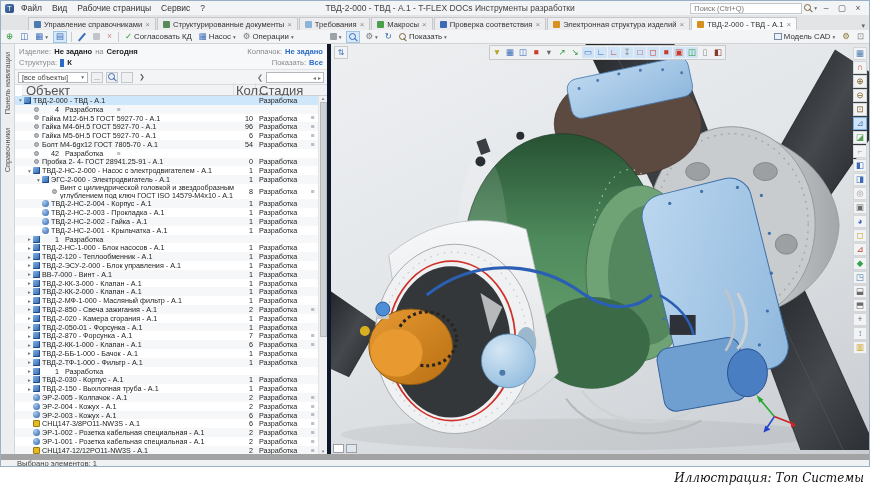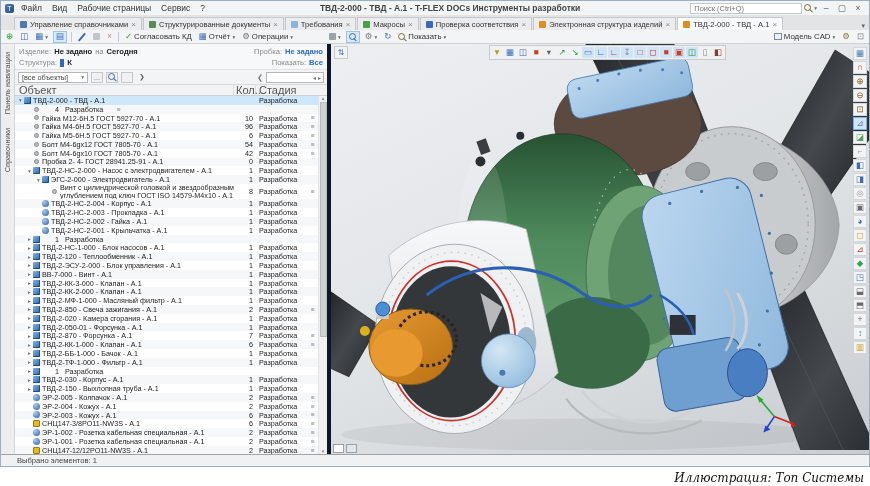--- a/index.html
+++ b/index.html
@@ -7,34 +7,34 @@
     font-family:"Liberation Sans", sans-serif; }
   .app { position:relative; width:870px; height:467px; background:#0c4a6e;
     border:1px solid #9ab0c4; overflow:hidden; display:flex; flex-direction:column; }
 
   
   .titlebar { height:15px; flex:none; background:#f3f4f5; display:flex; align-items:center;
     font-size:8.5px; color:#333; padding:0 4px; gap:2px; border-bottom:1px solid #e2e4e6;}
   .appicon { width:9px; height:9px; border-radius:2px; background:linear-gradient(135deg,#4a7ab0,#2a4a80);
     color:#fff; font-size:7px; line-height:9px; text-align:center; flex:none;}
   .menu-item { padding:0 5px; }
-  .title-text { margin-left:auto; margin-right:auto; color:#444; white-space:nowrap;font-weight:bold;}
+  .title-text { margin-left:auto; margin-right:auto; color:#444; white-space:nowrap;}
   .searchbox { width:112px; height:11px; background:#fff; border:1px solid #c4c8cc;
     font-size:7.5px; color:#999; padding:0 3px; }
   .winbtn { width:14px; text-align:center; color:#555; font-size:8.5px; }
   .mag { position:relative; width:8px; height:8px; flex:none; display:inline-block;}
   .mag::before { content:""; position:absolute; top:0; left:0; width:5px; height:5px;
     border:1.2px solid #7a6a3a; border-radius:50%;}
   .mag::after { content:""; position:absolute; width:3.5px; height:1.3px; background:#7a6a3a;
     transform:rotate(45deg); left:4.5px; top:6px;}
   .mag.blue::before { border-color:#3a6ab8;} .mag.blue::after { background:#3a6ab8;}
 
   
   .tabsbar { height:14px; flex:none; background:#e2e4e6; display:flex; align-items:flex-end;
-    padding-left:13px; font-size:7.6px; white-space:nowrap; overflow:hidden;}
+    padding-left:27px; font-size:7.6px; white-space:nowrap; overflow:hidden;}
   .tab { display:flex; align-items:center; gap:3px; padding:0 5px; height:13px;
     background:#ececee; border:1px solid #c4c8cc; border-bottom:none; margin-right:1px; color:#333;}
   .tab.active { background:#fafbfc; }
   .tab-icon { width:7px; height:7px; border-radius:1px; flex:none;}
   .tab-close { color:#888; font-size:8px; }
   .tab-overflow { margin-left:auto; color:#666; font-size:7px; padding:0 4px;}
 
   
   .toolbar { height:14px; flex:none; background:#f3f4f5; border-bottom:1px solid #d0d2d4;
     display:flex; align-items:center; font-size:7.8px; color:#333; padding:0 3px; gap:3px; white-space:nowrap;}
@@ -70,21 +70,21 @@
     background:#f3f4f5; border-bottom:1px solid #d8dadc; font-size:7.3px; color:#444;}
   .combo { border:1px solid #b4b8bc; background:#fff; height:11px; display:flex; align-items:center;
     padding:0 3px; gap:5px; width:70px;}
   .sqbtn { width:12px; height:11px; border:1px solid #c4c8cc; background:#f0f1f2; display:flex;
     align-items:center; justify-content:center; font-size:6.5px; color:#555;}
   .spin { margin-left:auto; display:flex; align-items:center; gap:3px;}
   .spinbox { width:58px; height:11px; background:#fff; border:1px solid #b4b8bc; display:flex;
     align-items:center; justify-content:flex-end; gap:2px; padding:0 2px; font-size:6px; color:#777;}
 
   .treehead { height:11px; flex:none; display:flex; background:#f2f3f4; border-bottom:1px solid #cdd0d2;
-    font-size:11px; color:#555; align-items:center;}
+    font-size:13px; color:#555; align-items:center;margin-left:7px;}
   .h-obj { flex:1; padding-left:4px; border-right:1px solid #dcdee0; overflow:hidden;}
   .h-qty { width:22px; flex:none; padding-left:2px; border-right:1px solid #dcdee0;}
   .h-stage { width:62px; flex:none; padding-left:3px;}
   .h-sb { width:9px; flex:none;}
 
   .treebody { flex:1; overflow:hidden; display:flex; font-size:7.2px;}
   .rows { flex:1; overflow:hidden;}
   .trow { display:flex; align-items:center; height:8.8px; color:#222;}
   .trow:nth-child(even) { background:#f6f7f8;}
   .trow.sel { background:#cfe7fb;}
@@ -119,21 +119,21 @@
   .ficon.active { background:#cfe4f7;}
   .vp-right { position:absolute; top:3px; right:2px; display:flex; flex-direction:column; gap:1px;}
   .vicon { width:14px; height:13px; background:#f2f3f4; border:1px solid #d4d6d8; display:flex;
     align-items:center; justify-content:center; font-size:8px;}
   .vicon.active { background:#cfe4f7; border-color:#7ab0e0;}
   .vp-pages { position:absolute; bottom:1px; left:2px; display:flex; gap:2px;}
   .pageico { width:11px; height:9px; background:#fdfdfd; border:1px solid #9aa0a6;}
   .pageico.alt { background:#dfe6ec;}
 
   
-  .statusbar { height:12px; flex:none; background:#f0f1f2; border-top:1px solid #a3a3a3;
+  .statusbar { height:12px; flex:none; background:#f0f1f2; border-top:6px solid #a3a3a3;
     display:flex; align-items:center; font-size:7.6px; color:#444; padding:0 8px 0 16px;text-align:center;}
   .sb-right { margin-left:auto; display:flex; gap:16px;}
   .caption { height:22px; display:flex; align-items:center; justify-content:flex-end;
     padding-right:6px; font-family:"DejaVu Serif", serif; font-style:italic; font-size:12px; color:#111;
     background:#fff;}
 </style>
 </head>
 <body>
 
 <div class="app">
@@ -219,21 +219,21 @@
     <span class="tb-btn">
         <span class="g" style="color:#cc8a8a">×</span>
       </span>
     <span class="tb-sep"></span>
     <span class="tb-btn">
       <span class="g" style="color:#2a9a3a">✓</span>
       <span>Согласовать КД</span>
       </span>
     <span class="tb-btn">
       <span class="g" style="color:#3a6ab8">▦</span>
-      <span>Отчёт</span>
+      <span>Насос</span>
         <span class="caret">▾</span>
       </span>
     <span class="tb-btn">
       <span class="g" style="color:#7a7a7a">⚙</span>
       <span>Операции</span>
         <span class="caret">▾</span>
       </span>
     <span style="width:26px"></span>
     <span class="tb-btn">
         <span class="floppy" style="background:#9aa2aa"></span>
@@ -276,21 +276,21 @@
     </div>
 
     <div class="panel">
       <div class="ctx">
         <div class="ctx-row">
           <span class="lab">Изделие:</span>
           <span class="val">Не задано</span>
           <span class="lab">на</span>
           <span class="val">Сегодня</span>
           <span class="right">
-            <span class="lab">Пробка:</span>
+            <span class="lab">Колпачок:</span>
             <span class="link">Не задано</span>
           </span>
         </div>
         <div class="ctx-row">
           <span class="lab">Структура:</span>
           <span class="sico"></span>
           <span class="val">К</span>
           <span class="right">
             <span class="lab">Показать:</span>
             <span class="link">Все</span>
@@ -370,21 +370,20 @@
     <span class="t-exp" style="margin-left: 11px;"></span>
     <span class="t-icon i-std"></span>
     <span class="t-label">Болт М4-6gх12 ГОСТ 7805-70 - А.1</span>
     <span class="t-qty">54</span>
     <span class="t-stage">Разработка</span>
     <span class="t-menu">≡</span>
   </div>
             <div class="trow">
     <span class="t-exp" style="margin-left: 11px;"></span>
     <span class="t-icon i-std"></span>
-    <span class="t-label">Болт М4-6gх10 ГОСТ 7805-70 - А.1</span>
     <span class="t-qty">42</span>
     <span class="t-stage">Разработка</span>
     <span class="t-menu">≡</span>
   </div>
             <div class="trow">
     <span class="t-exp" style="margin-left: 11px;"></span>
     <span class="t-icon i-std"></span>
     <span class="t-label">Пробка 2- 4- ГОСТ 28941.25-91 - А.1</span>
     <span class="t-qty">0</span>
     <span class="t-stage">Разработка</span>

